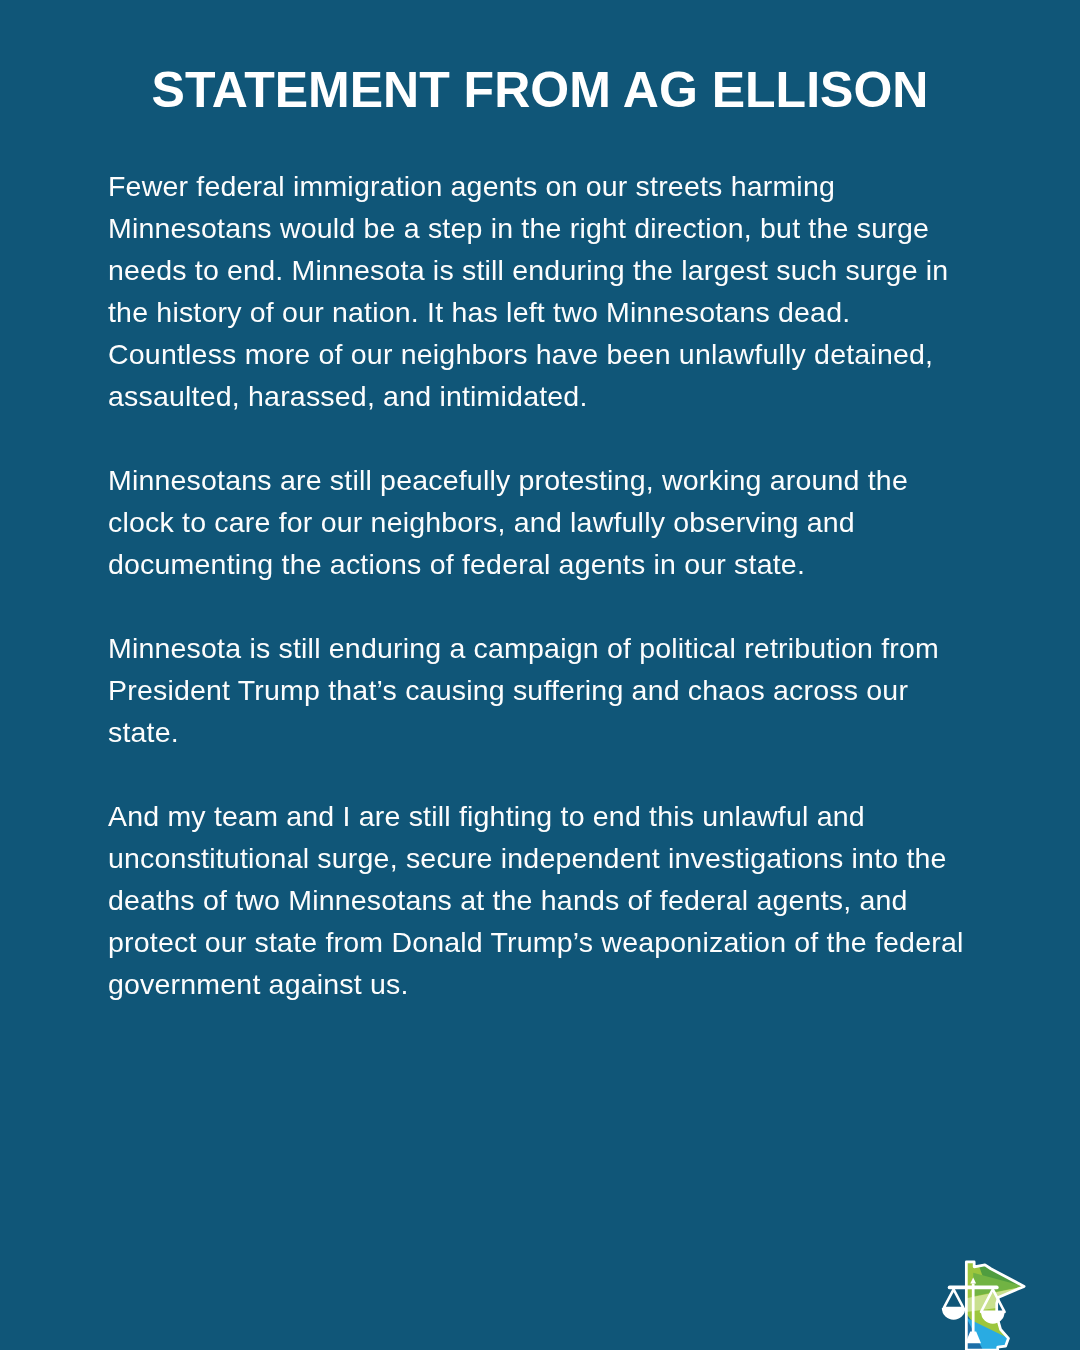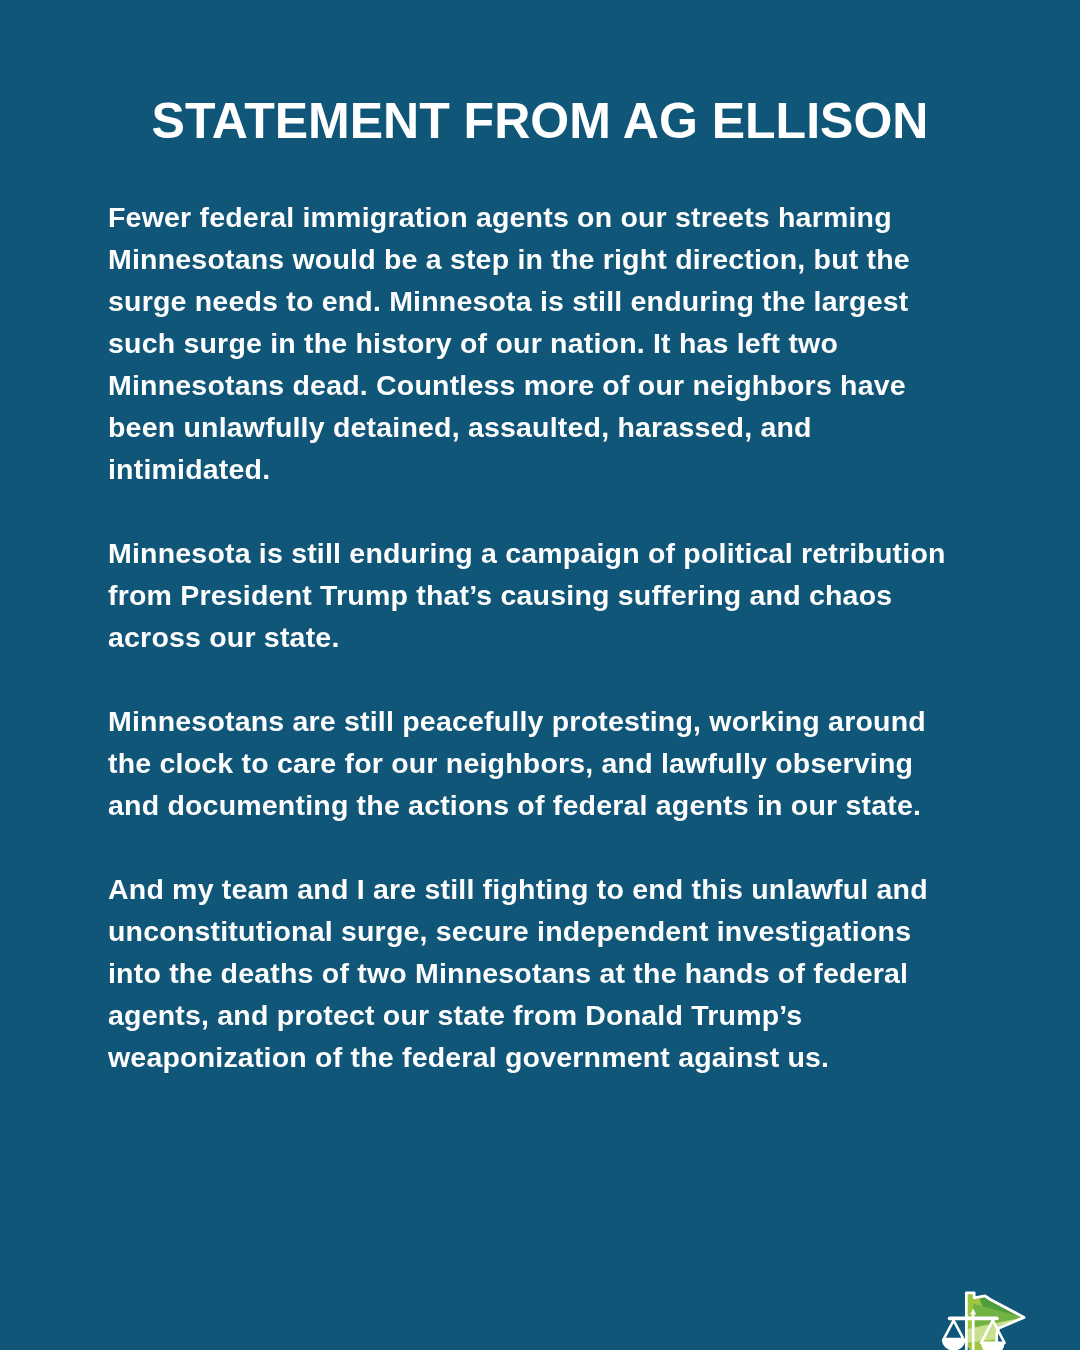--- a/index.html
+++ b/index.html
@@ -10,35 +10,35 @@
     overflow: hidden;
   }
   .page {
     position: relative;
     width: 1080px;
     height: 1350px;
     background: #105678;
     color: #ffffff;
   }
   .title {
-    margin-top: 92px;
+    margin-top: 61px;
     text-align: center;
     font-size: 50px;
     font-weight: 800;
     letter-spacing: 0px;
     color: #ffffff;
   }
   .statement {
     margin-top: 46px;
     padding: 0 108px;
   }
   .statement p {
     font-size: 28.5px;
     line-height: 42px;
-    font-weight: 700;
+    font-weight: 400;
     letter-spacing: 0.2px;
     color: #fdfdfd;
     margin-bottom: 42px;
   }
   .logo {
     position: absolute;
     right: 48px;
     bottom: 56px;
     width: 98px;
     height: 98px;
@@ -46,22 +46,22 @@
 </style>
 </head>
 <body>
 
 <div class="page">
 
   <h1 class="title">STATEMENT FROM AG ELLISON</h1>
 
   <div class="statement">
     <p>Fewer federal immigration agents on our streets harming Minnesotans would be a step in the right direction, but the surge needs to end. Minnesota is still enduring the largest such surge in the history of our nation. It has left two Minnesotans dead. Countless more of our neighbors have been unlawfully detained, assaulted, harassed, and intimidated.</p>
+    <p>Minnesotans are still peacefully protesting, working around the clock to care for our neighbors, and lawfully observing and documenting the actions of federal agents in our state.</p>
     <p>Minnesota is still enduring a campaign of political retribution from President Trump that’s causing suffering and chaos across our state.</p>
-    <p>Minnesotans are still peacefully protesting, working around the clock to care for our neighbors, and lawfully observing and documenting the actions of federal agents in our state.</p>
     <p>And my team and I are still fighting to end this unlawful and unconstitutional surge, secure independent investigations into the deaths of two Minnesotans at the hands of federal agents, and protect our state from Donald Trump’s weaponization of the federal government against us.</p>
   </div>
 
   <div class="logo">
     <svg viewBox="0 0 100 100" width="98" height="98">
       <defs>
         <clipPath id="mn-clip">
           <path d="M33 14 L33 5 L41 5 L41 10 L52 8 L58 12 L92 30 L66 41 L64 47 L64 60 L68 74 L76 83 L73 91 L65 92 L65 95 L33 95 Z"></path>
         </clipPath>
       </defs>

